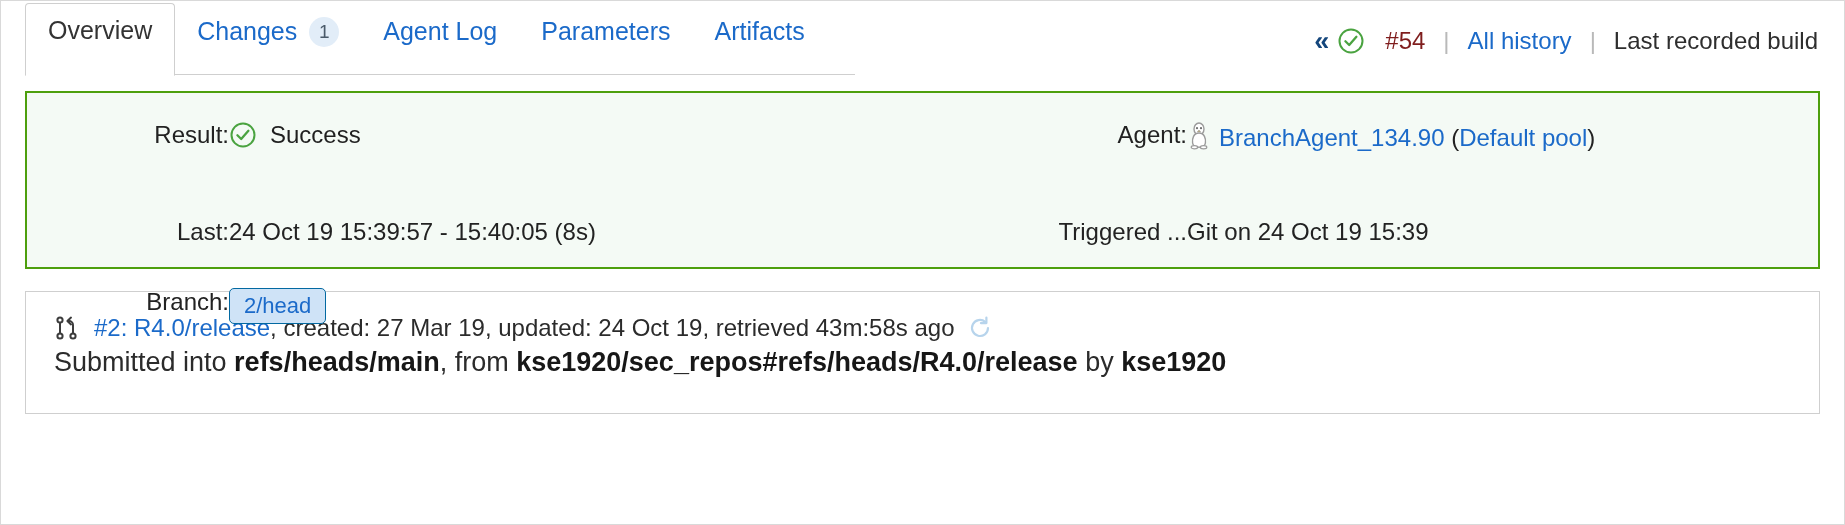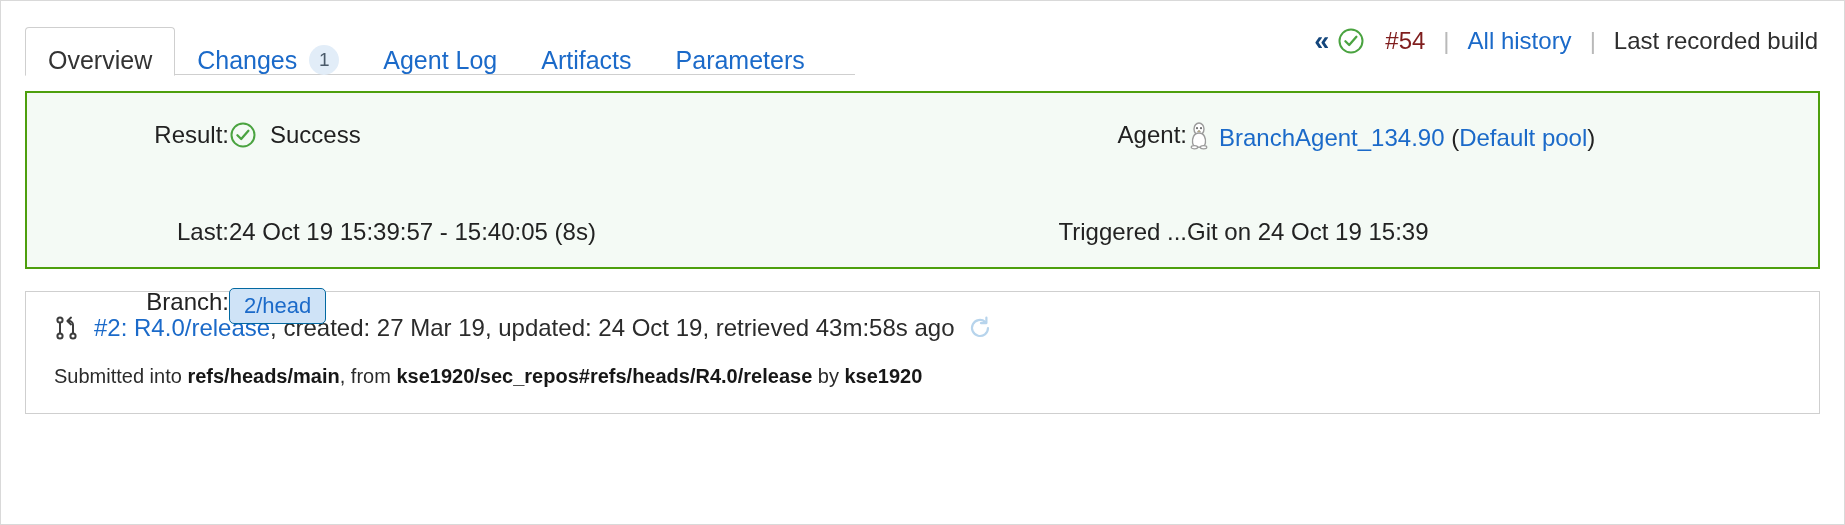--- a/index.html
+++ b/index.html
@@ -36,23 +36,23 @@
     position: absolute;
     left: 0;
     bottom: 0;
     width: 830px;
     height: 1px;
     background: #cfcfcf;
   }
   .tab {
     position: relative;
     display: flex;
-    align-items: flex-end;
+    align-items: flex-start;
     gap: 12px;
-    padding: 0 22px;
+    padding: 12px 22px;
     height: 46px;
     font-size: 25px;
     color: #1b6ac9;
     cursor: pointer;
     white-space: nowrap;
     z-index: 2;
   }
   .tab.active {
     color: #333333;
     background: #ffffff;
@@ -195,22 +195,22 @@
     color: #1b6ac9;
     cursor: pointer;
   }
   .refresh-icon {
     margin-left: 12px;
     display: inline-flex;
     cursor: pointer;
     vertical-align: -3px;
   }
   .change-line2 {
-    margin-top: 23px;
-    font-size: 20px;
+    margin-top: 5px;
+    font-size: 27px;
     color: #2b2b2b;
     white-space: nowrap;
   }
   .change-line2 b { font-weight: bold; color: #171717; }
 </style>
 </head>
 <body>
 
 <div class="page">
 
@@ -219,24 +219,24 @@
       <span>Overview</span>
     </div>
     <div class="tab">
       <span>Changes</span>
       <span class="tab-badge">1</span>
     </div>
     <div class="tab">
       <span>Agent Log</span>
     </div>
     <div class="tab">
+      <span>Parameters</span>
+    </div>
+    <div class="tab">
       <span>Artifacts</span>
-    </div>
-    <div class="tab">
-      <span>Parameters</span>
     </div>
   </div>
 
   <div class="header-right">
     <span class="chev-prev">«</span>
     <span style="display:inline-flex;">
       <svg width="28" height="28" viewBox="0 0 28 28">
         <circle cx="14" cy="14" r="11.5" fill="none" stroke="#4aa340" stroke-width="2"></circle>
         <path d="M8.4 14.3 L12.2 18 L19.4 9.8" fill="none" stroke="#4aa340" stroke-width="2.3" stroke-linecap="round" stroke-linejoin="round"></path>
       </svg>

